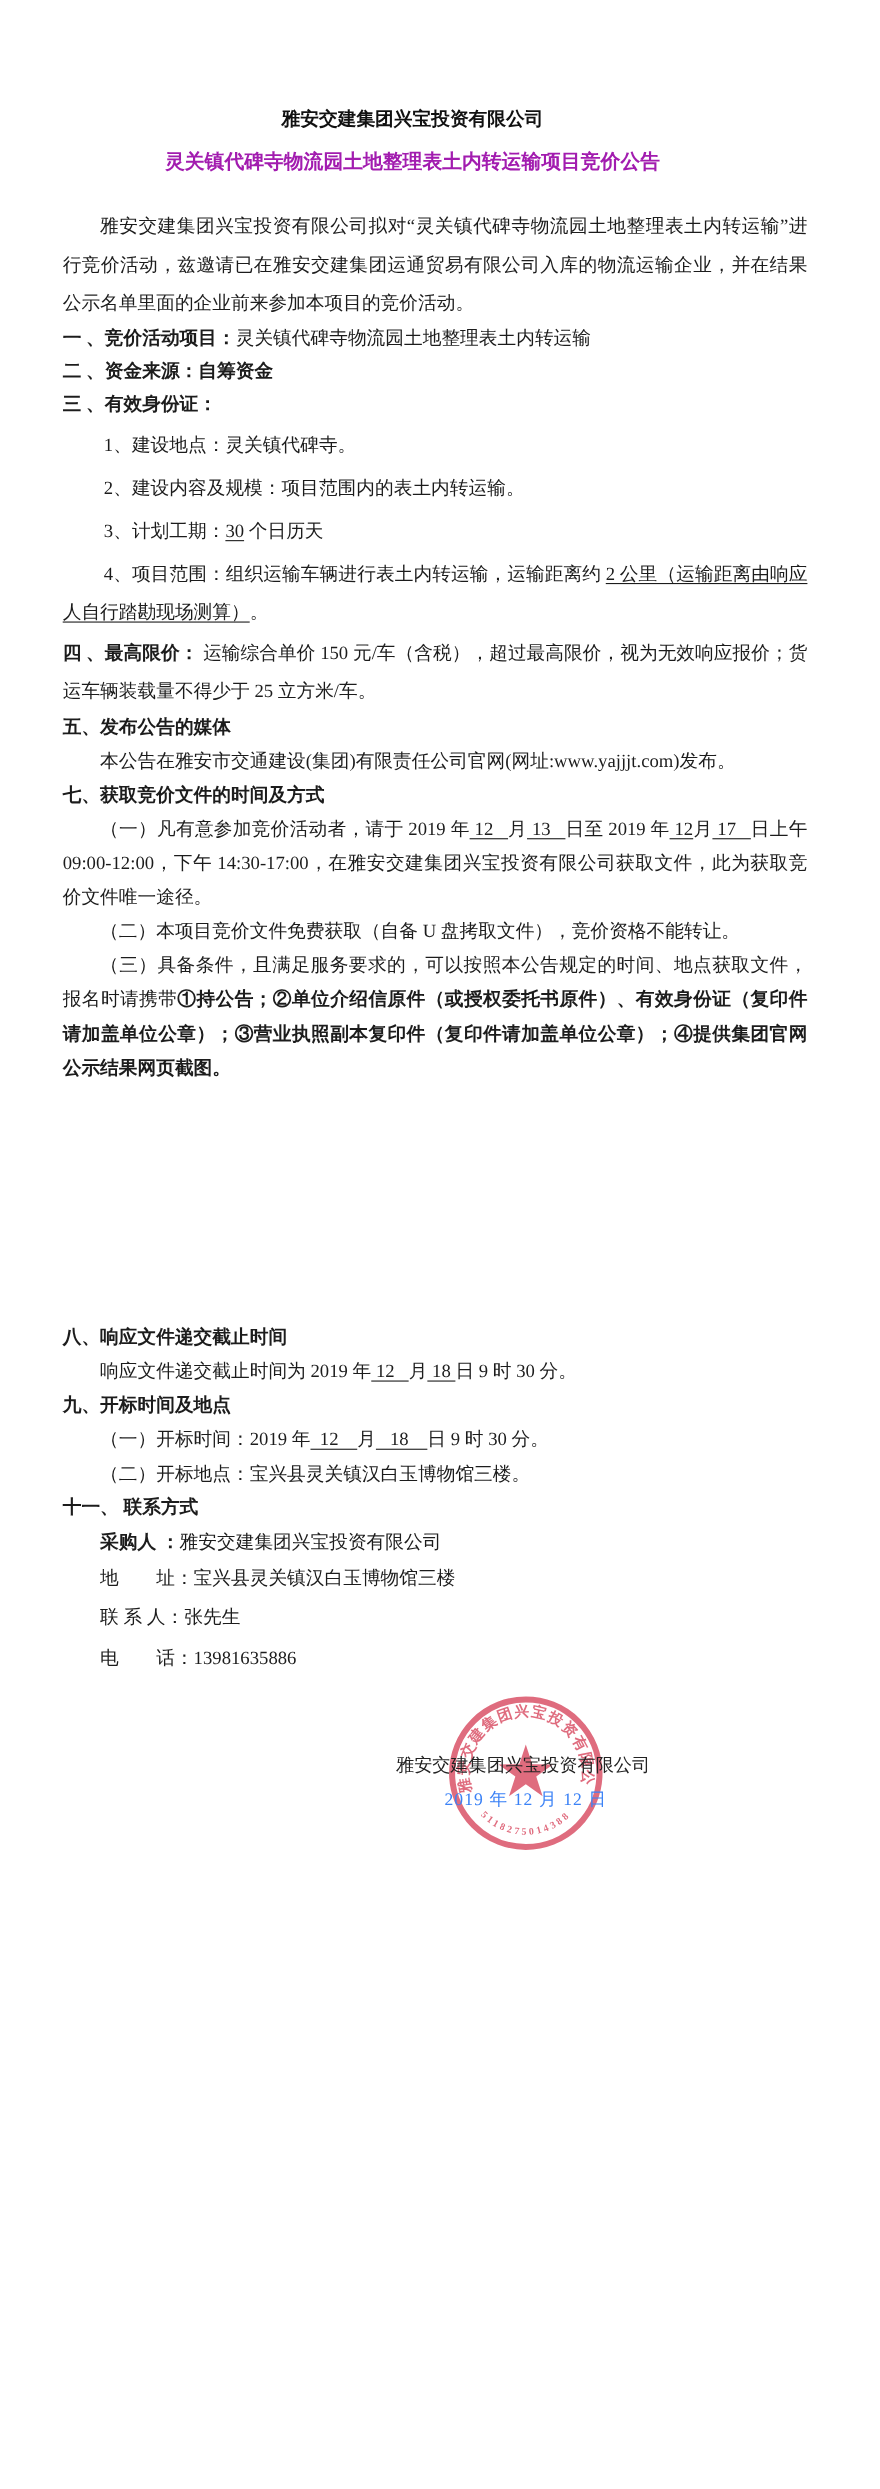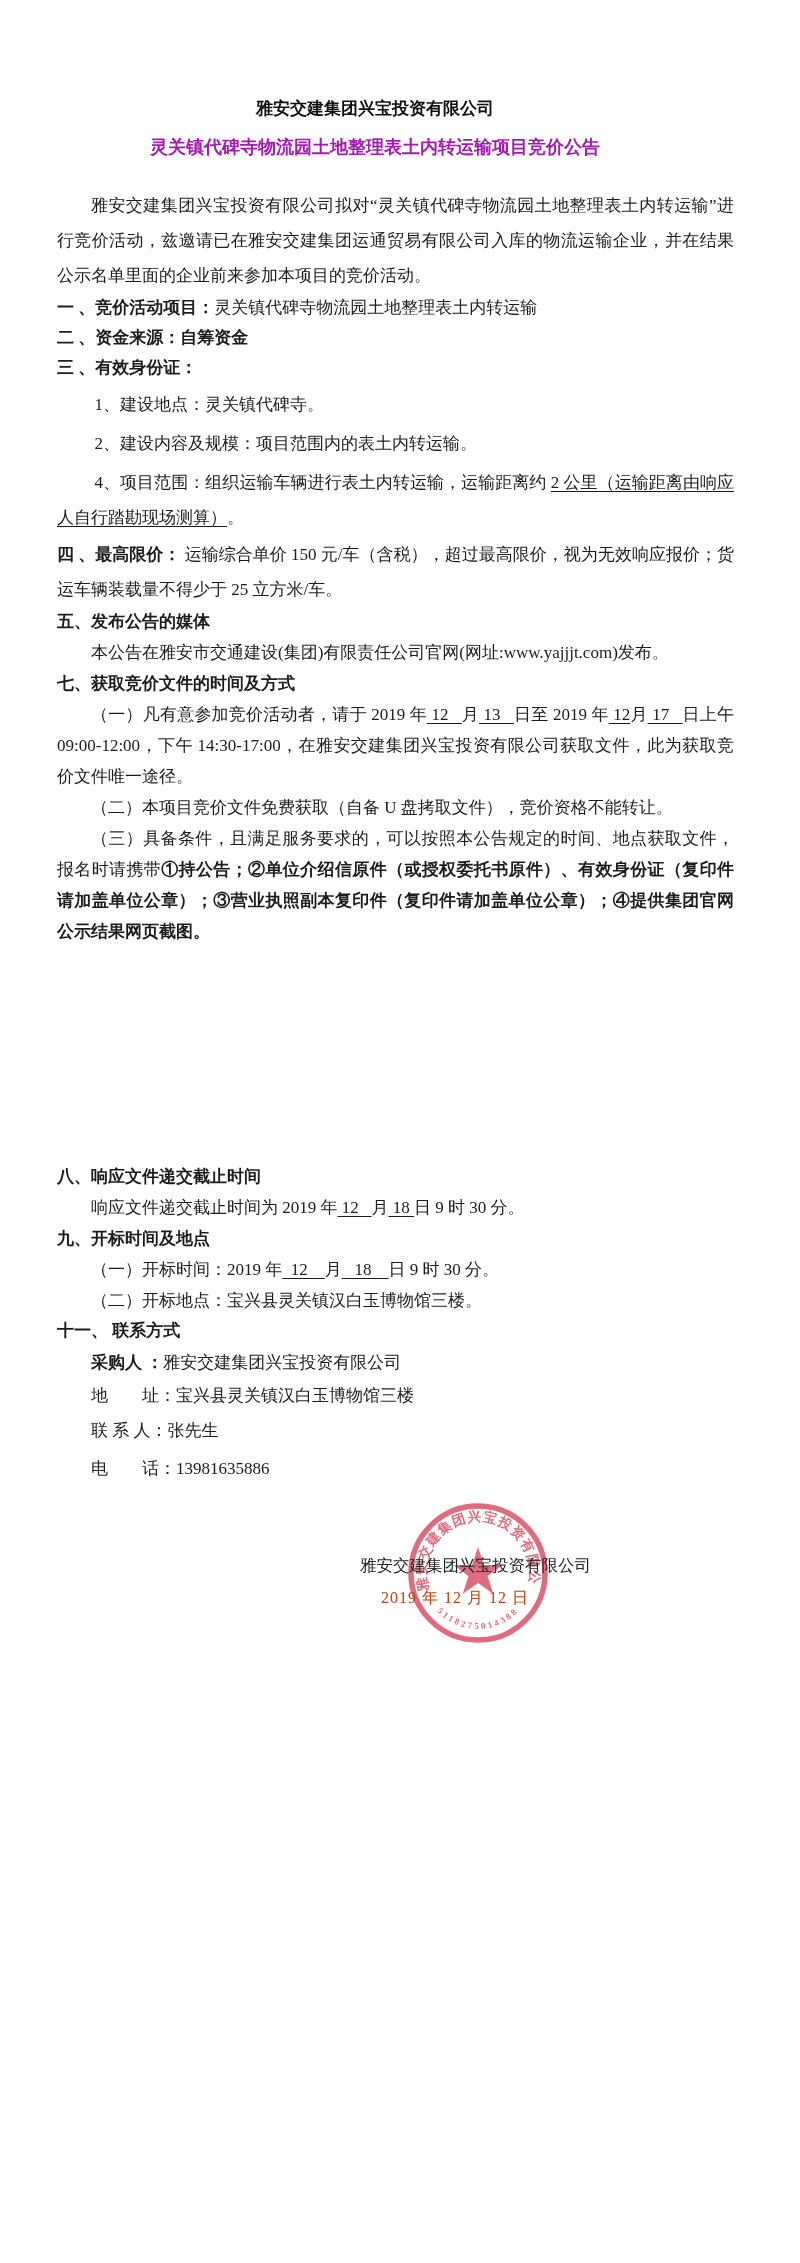--- a/index.html
+++ b/index.html
@@ -20,39 +20,40 @@
   .s-h4{line-height:35px;margin-top:2px;}
   .s-item{text-indent:2.2em;line-height:35px;margin-top:4px;}
   .s-body{text-indent:2em;line-height:32px;}
   .s-sub{text-indent:2em;line-height:31px;}
   .s-contact{margin-left:2em;line-height:33px;}
   .s-contact-g{margin-left:2em;line-height:38px;}
   .page-gap{height:215px;}
   .sig{position:relative;height:176px;}
   .seal{position:absolute;left:346px;top:10px;opacity:.8;}
   .sig-name{position:absolute;left:303px;top:67px;font-size:16.5px;line-height:22px;white-space:nowrap;color:#222;}
-  .sig-date{position:absolute;left:324px;top:100px;font-size:16px;line-height:20px;letter-spacing:1px;white-space:nowrap;color:#c2410c;}
+  .sig-date{position:absolute;left:347px;top:100px;font-size:16px;line-height:20px;letter-spacing:1px;white-space:nowrap;color:#3b82f6;}
 </style>
 </head>
 <body>
 
 <div class="doc">
 
   <div class="titles">
     <div class="t1">雅安交建集团兴宝投资有限公司</div>
     <div class="t2">灵关镇代碑寺物流园土地整理表土内转运输项目竞价公告</div>
   </div>
 
   <div>
       <p class="p s-intro"><span>雅安交建集团兴宝投资有限公司拟对“灵关镇代碑寺物流园土地整理表土内转运输”进行竞价活动，兹邀请已在雅安交建集团运通贸易有限公司入库的物流运输企业，并在结果公示名单里面的企业前来参加本项目的竞价活动。</span></p>
       <p class="p s-h"><span class="b">一 、竞价活动项目：</span><span>灵关镇代碑寺物流园土地整理表土内转运输</span></p>
       <p class="p s-h"><span class="b">二 、资金来源：自筹资金</span></p>
       <p class="p s-h"><span class="b">三 、有效身份证：</span></p>
       <p class="p s-item"><span>1、建设地点：灵关镇代碑寺。</span></p>
       <p class="p s-item"><span>2、建设内容及规模：项目范围内的表土内转运输。</span></p>
+      <p class="p s-item"><span>3、计划工期：</span><span class="u">30</span><span> 个日历天</span></p>
       <p class="p s-item"><span>4、项目范围：组织运输车辆进行表土内转运输，运输距离约 </span><span class="u">2 公里（运输距离由响应人自行踏勘现场测算）</span><span>。</span></p>
       <p class="p s-h4"><span class="b">四 、最高限价：</span><span> 运输综合单价 150 元/车（含税），超过最高限价，视为无效响应报价；货运车辆装载量不得少于 25 立方米/车。</span></p>
       <p class="p s-h"><span class="b">五、发布公告的媒体</span></p>
       <p class="p s-body"><span>本公告在雅安市交通建设(集团)有限责任公司官网(网址:www.yajjjt.com)发布。</span></p>
       <p class="p s-h"><span class="b">七、获取竞价文件的时间及方式</span></p>
       <p class="p s-sub"><span>（一）凡有意参加竞价活动者，请于 2019 年</span><span class="u"> 12   </span><span>月</span><span class="u"> 13   </span><span>日至 2019 年</span><span class="u"> 12</span><span>月</span><span class="u"> 17   </span><span>日上午 09:00-12:00，下午 14:30-17:00，在雅安交建集团兴宝投资有限公司获取文件，此为获取竞价文件唯一途径。</span></p>
       <p class="p s-sub"><span>（二）本项目竞价文件免费获取（自备 U 盘拷取文件），竞价资格不能转让。</span></p>
       <p class="p s-sub"><span>（三）具备条件，且满足服务要求的，可以按照本公告规定的时间、地点获取文件，报名时请携带</span><span class="b">①持公告；②单位介绍信原件（或授权委托书原件）、有效身份证（复印件请加盖单位公章）；③营业执照副本复印件（复印件请加盖单位公章）；④提供集团官网公示结果网页截图。</span></p>
     </div>
 

